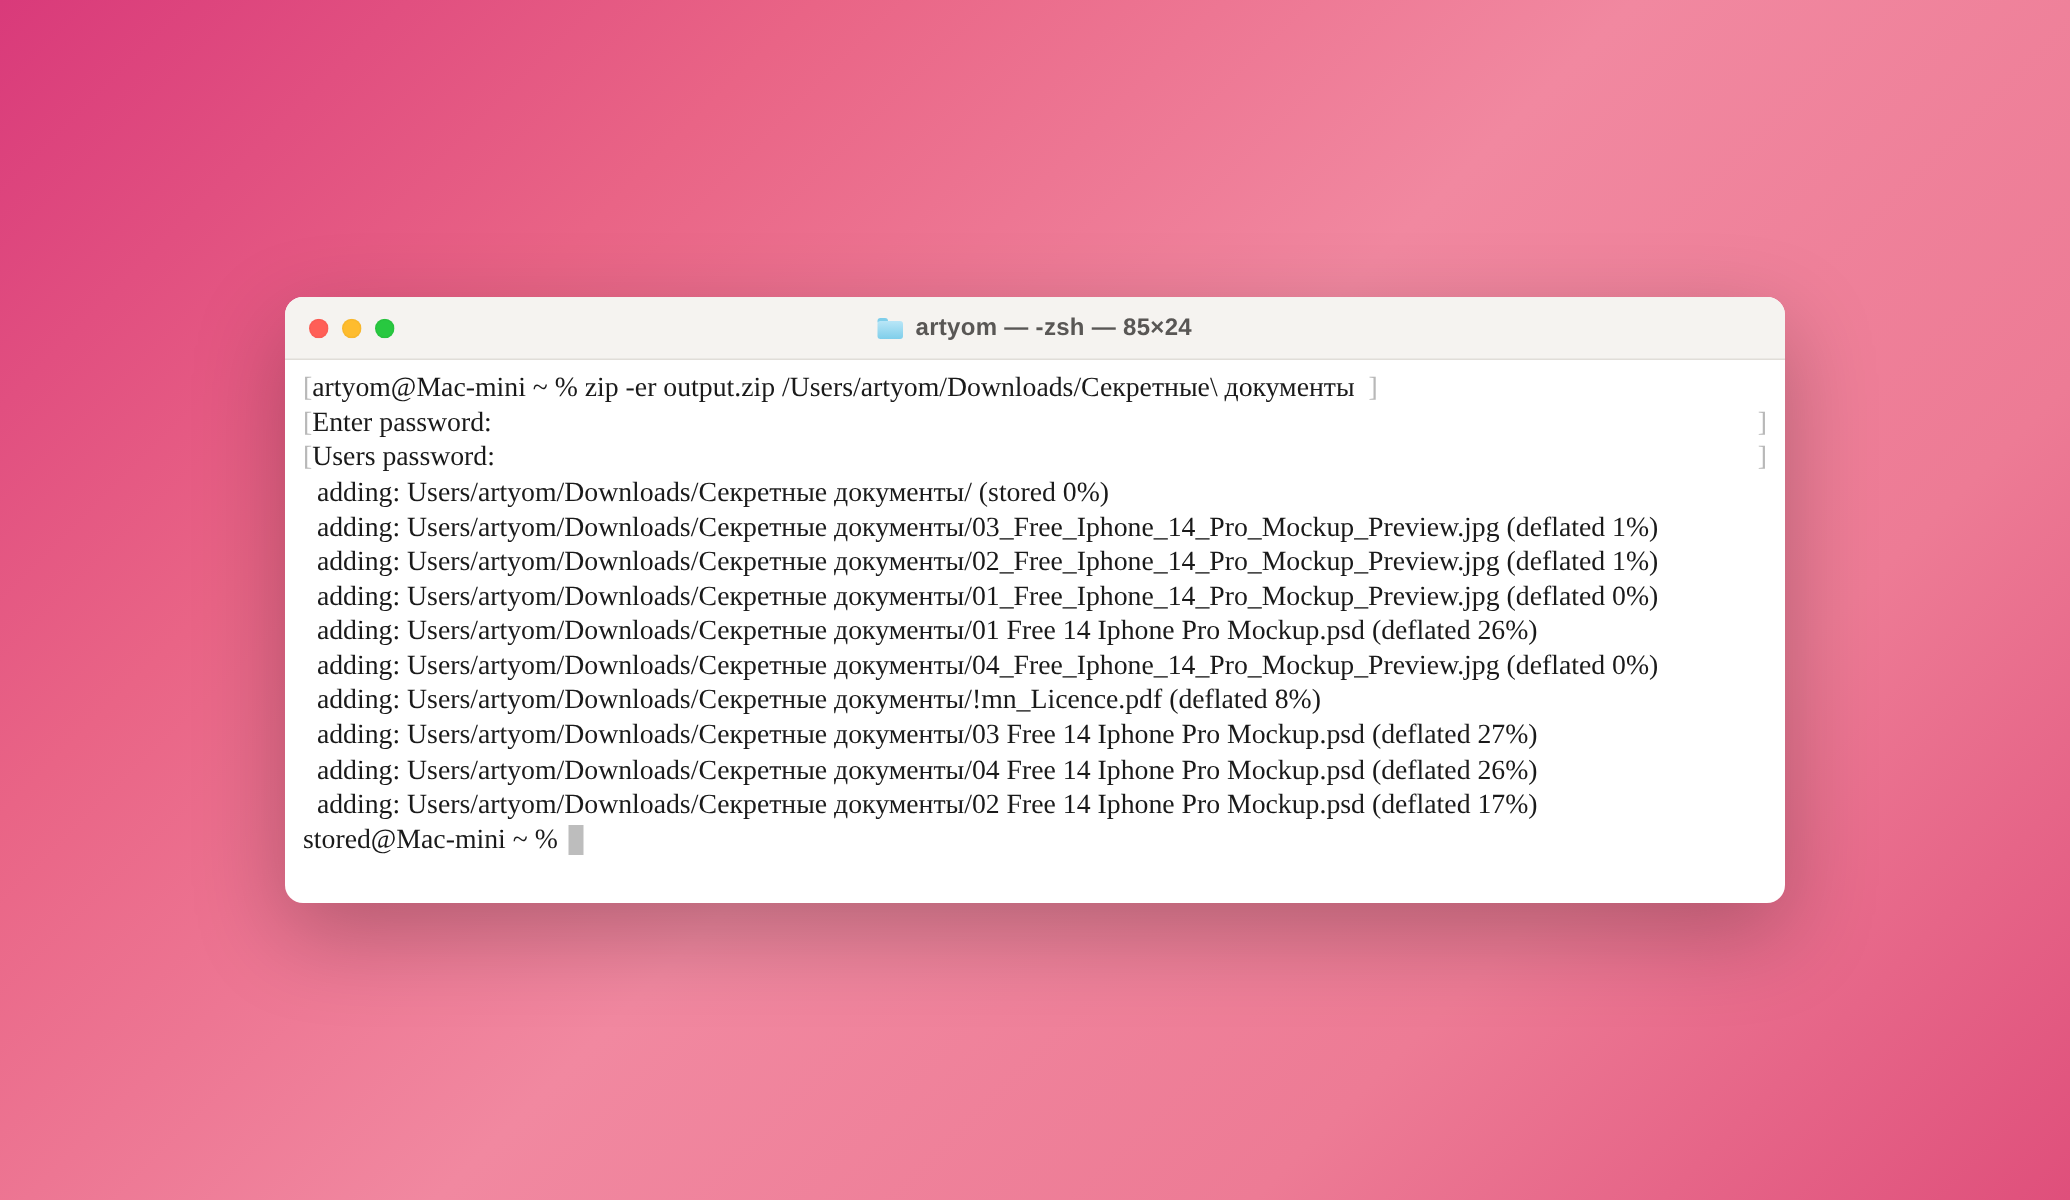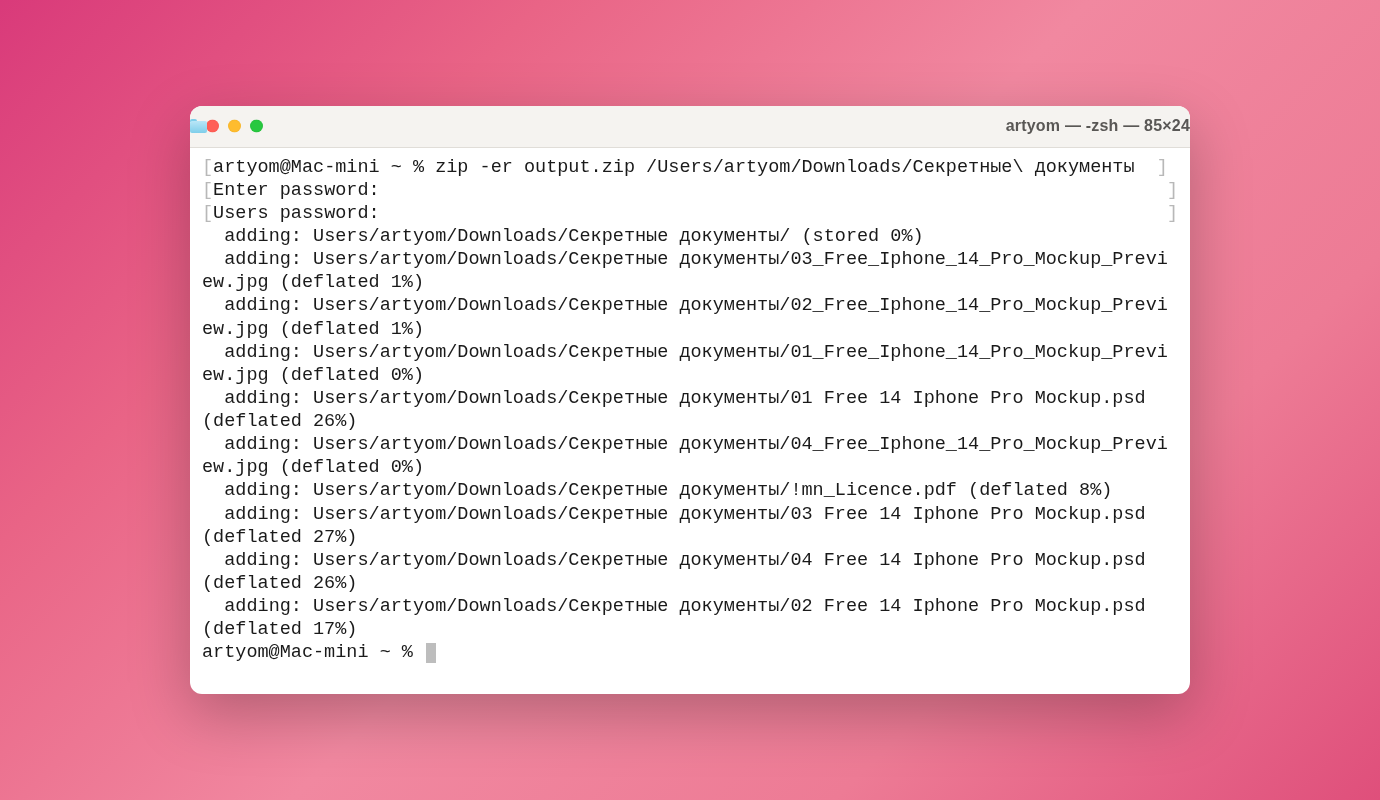--- a/index.html
+++ b/index.html
@@ -22,27 +22,27 @@
       border-bottom: 1px solid #e0ddd8;
       display: flex; align-items: center;
       position: relative;
       -webkit-user-select: none; user-select: none;
     }
     .traffic-lights { position: absolute; left: 16px; top: 50%; transform: translateY(-50%); display:flex; gap:9px; }
     .dot { width: 13px; height: 13px; border-radius: 50%; }
     .dot.red    { background:#ff5f57; border:1px solid #e0443d20; }
     .dot.yellow { background:#febc2e; border:1px solid #cf9a1f20; }
     .dot.green  { background:#28c840; border:1px solid #1d9b3020; }
-    .title { flex:1; text-align:center; font-weight:600; color:#595755; font-size:16px; letter-spacing:0.2px; display:flex; align-items:center; justify-content:space-between; gap:8px; }
+    .title { flex:1; text-align:center; font-weight:600; color:#595755; font-size:16px; letter-spacing:0.2px; display:flex; align-items:center; justify-content:center; gap:8px; }
     .folder-ico { width:17px; height:14px; display:inline-block; position:relative; }
     .folder-ico::before { content:""; position:absolute; top:0; left:0; width:7px; height:3px; background:#7fceea; border-radius:2px 2px 0 0; }
     .folder-ico::after  { content:""; position:absolute; top:2px; left:0; width:17px; height:12px; background:linear-gradient(#b9e6f7,#7fceea); border-radius:2px; }
     .term {
       padding: 8px 12px 30px 12px;
-      font-family: Liberation Mono, monospace;
+      font-family: Liberation Serif, serif;
       font-size: 18.5px; line-height: 1.25;
       color:#1a1a1a;
       white-space: pre-wrap;
       word-break: break-all;
     }
     .bracket { color:#b8b8b8; }
     .cursor {
       display:inline-block; width:10px; height:20px;
       background:#bdbdbd; vertical-align:text-bottom; margin-left:2px;
     }
@@ -68,14 +68,14 @@
 <span>  adding: Users/artyom/Downloads/Секретные документы/ (stored 0%)
   adding: Users/artyom/Downloads/Секретные документы/03_Free_Iphone_14_Pro_Mockup_Preview.jpg (deflated 1%)
   adding: Users/artyom/Downloads/Секретные документы/02_Free_Iphone_14_Pro_Mockup_Preview.jpg (deflated 1%)
   adding: Users/artyom/Downloads/Секретные документы/01_Free_Iphone_14_Pro_Mockup_Preview.jpg (deflated 0%)
   adding: Users/artyom/Downloads/Секретные документы/01 Free 14 Iphone Pro Mockup.psd (deflated 26%)
   adding: Users/artyom/Downloads/Секретные документы/04_Free_Iphone_14_Pro_Mockup_Preview.jpg (deflated 0%)
   adding: Users/artyom/Downloads/Секретные документы/!mn_Licence.pdf (deflated 8%)
   adding: Users/artyom/Downloads/Секретные документы/03 Free 14 Iphone Pro Mockup.psd (deflated 27%)
   adding: Users/artyom/Downloads/Секретные документы/04 Free 14 Iphone Pro Mockup.psd (deflated 26%)
   adding: Users/artyom/Downloads/Секретные документы/02 Free 14 Iphone Pro Mockup.psd (deflated 17%)</span>
-<span>artyom@Mac-mini ~ % </span><span class="cursor"></span></div>
+<span>stored@Mac-mini ~ % </span><span class="cursor"></span></div>
 </div>
 
 </body></html>

